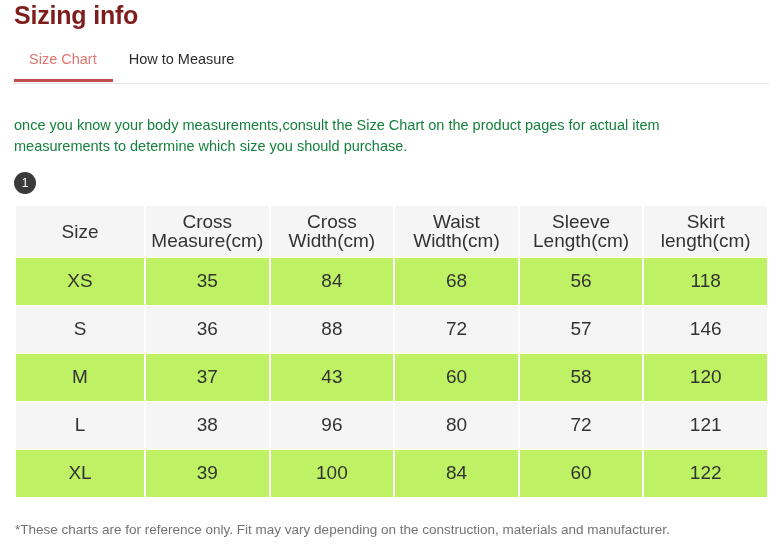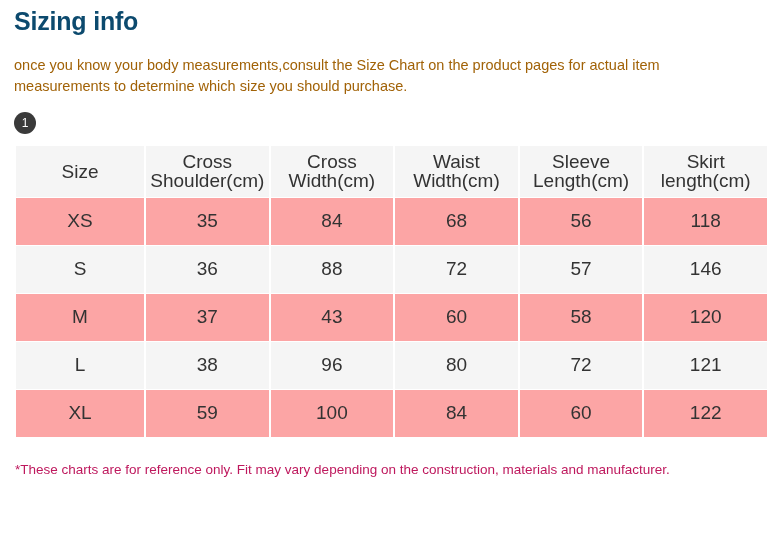--- a/index.html
+++ b/index.html
@@ -20,24 +20,23 @@
     width: 783px;
     height: 551px;
     box-sizing: border-box;
     padding: 0 14px;
   }
 
   
   .page-title {
     font-size: 25px;
     font-weight: bold;
-    color: #0c4a6e;
+    color: #7f1d1d;
     letter-spacing: -0.2px;
     margin: 0;
-    padding-top: 6px;
     line-height: 30px;
   }
 
   
   .tabs {
     position: relative;
     margin-top: 20px;
     height: 34px;
     display: flex;
     align-items: flex-start;
@@ -70,24 +69,24 @@
     position: absolute;
     left: 0;
     right: 0;
     bottom: 0;
     height: 3px;
     background: #c0504d;
   }
 
   
   .intro {
-    margin-top: 19px;
+    margin-top: 31px;
     font-size: 14.5px;
     line-height: 21px;
-    color: #a16207;
+    color: #15803d;
     max-width: 700px;
   }
 
   
   .step-badge {
     margin-top: 10px;
     width: 22px;
     height: 22px;
     border-radius: 50%;
     background: #3a3a3a;
@@ -118,62 +117,70 @@
     color: #333333;
   }
   table.size-table thead th {
     background: #f5f5f5;
     height: 51px;
     line-height: 19px;
     color: #333333;
   }
   table.size-table tbody td {
     height: 47px;
-    background: #fca5a5;
+    background: #bef264;
   }
   table.size-table tbody tr.striped td {
     background: #f5f5f5;
   }
   col.col-size { width: 128px; }
 
   
   .footnote {
     margin-top: 22px;
     font-size: 13.5px;
     line-height: 19px;
-    color: #be185d;
+    color: #737373;
     padding-left: 1px;
   }
 </style>
 </head>
 <body>
 
 <div class="page">
 
   <h1 class="page-title">Sizing info</h1>
 
+  <div class="tabs">
+    <div class="tab active">
+      <span>Size Chart</span>
+    </div>
+    <div class="tab">
+      <span>How to Measure</span>
+    </div>
+  </div>
 
   <p class="intro">once you know your body measurements,consult the Size Chart on the product pages for actual item measurements to determine which size you should purchase.</p>
 
   <div class="step-badge">1</div>
 
   <div class="size-table-wrap">
     <table class="size-table">
       <colgroup>
         <col class="col-size">
         <col>
           <col>
           <col>
           <col>
           <col>
       </colgroup>
       <thead>
         <tr>
           <th>Size</th>
-          <th>Cross Shoulder(cm)</th>
+          <th>Cross Measure(cm)</th>
           <th>Cross Width(cm)</th>
           <th>Waist Width(cm)</th>
           <th>Sleeve Length(cm)</th>
           <th>Skirt length(cm)</th>
         </tr>
       </thead>
       <tbody>
         <tr>
           <td>XS</td>
           <td>35</td>
@@ -201,21 +208,21 @@
         <tr class="striped">
           <td>L</td>
           <td>38</td>
           <td>96</td>
           <td>80</td>
           <td>72</td>
           <td>121</td>
         </tr>
         <tr>
           <td>XL</td>
-          <td>59</td>
+          <td>39</td>
           <td>100</td>
           <td>84</td>
           <td>60</td>
           <td>122</td>
         </tr>
       </tbody>
     </table>
   </div>
 
   <p class="footnote">*These charts are for reference only. Fit may vary depending on the construction, materials and manufacturer.</p>

